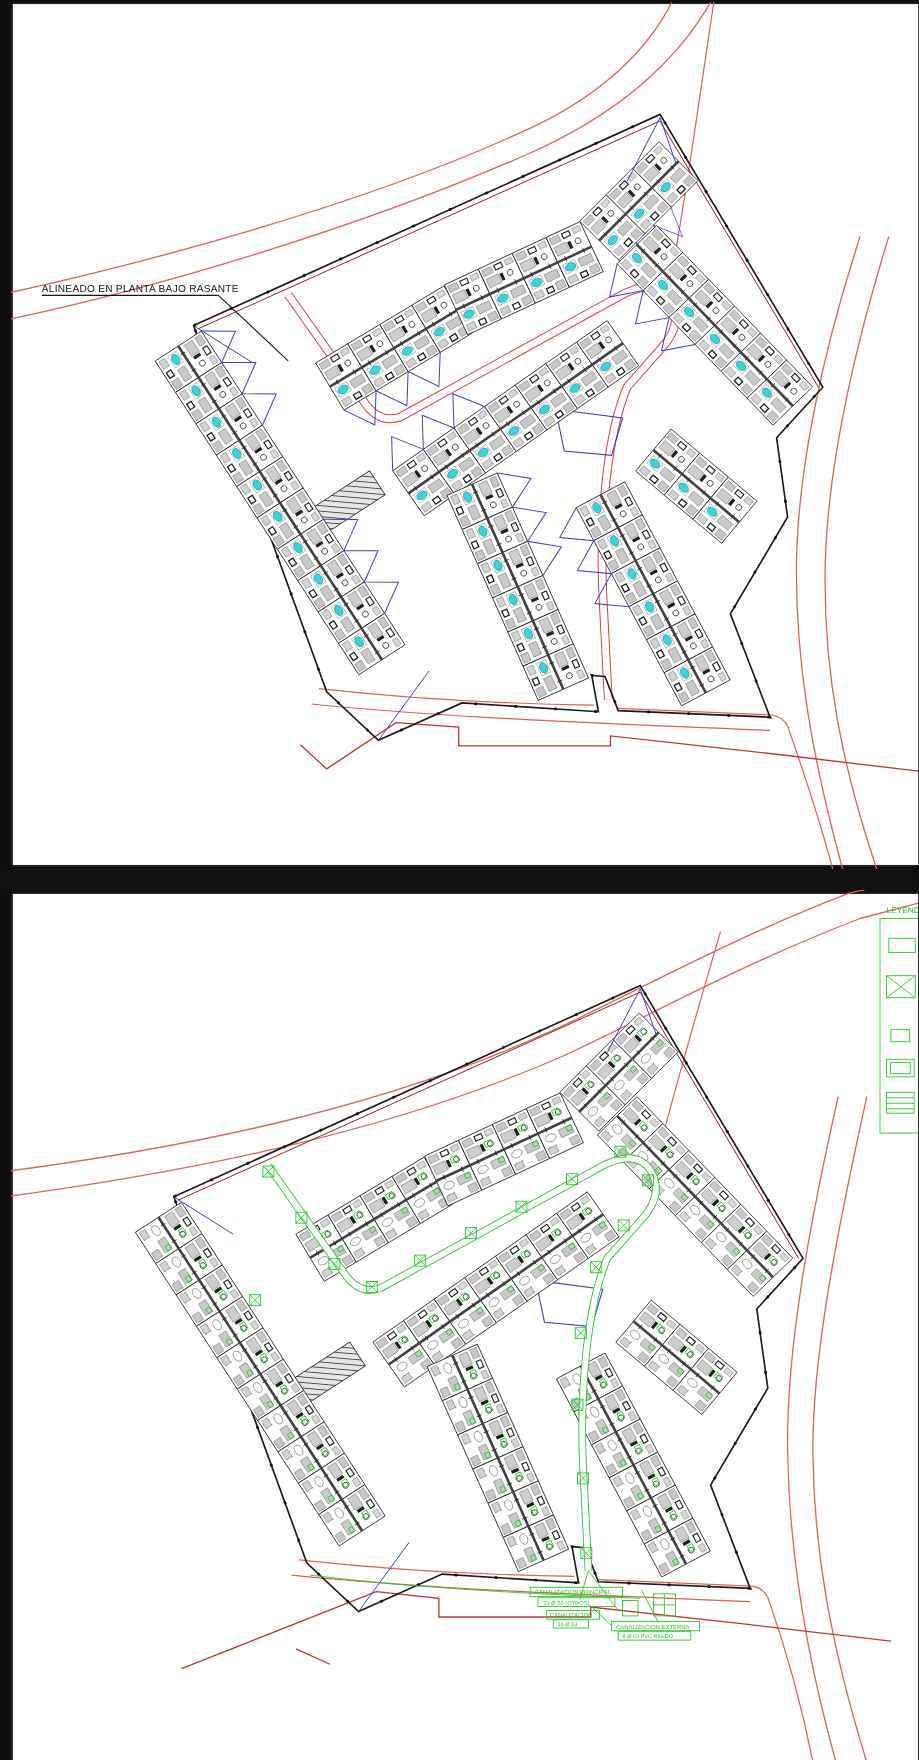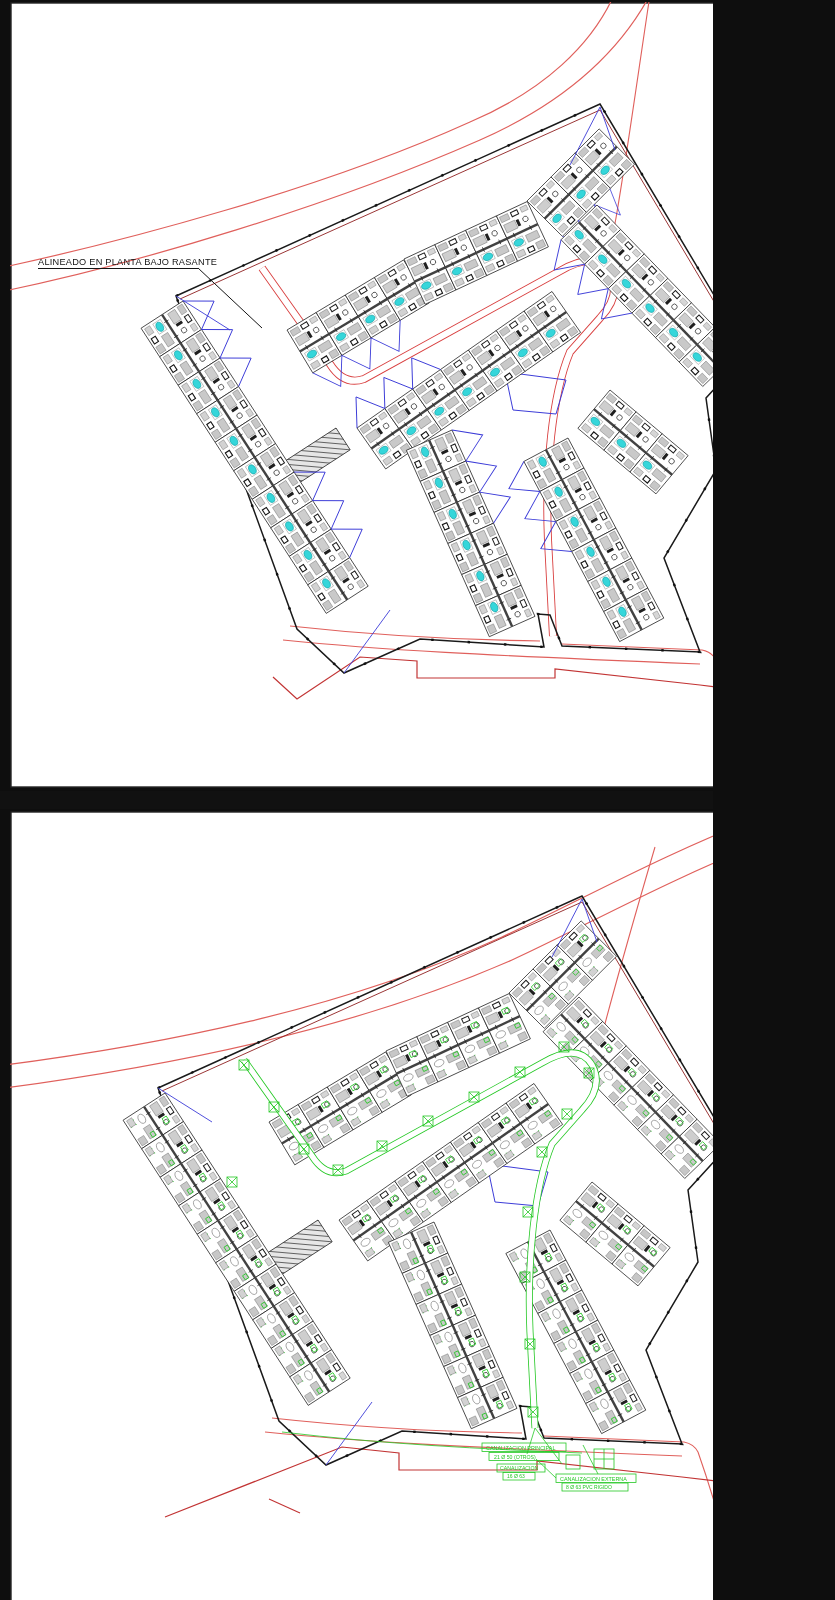--- a/index.html
+++ b/index.html
@@ -1,16 +1,16 @@
 <!DOCTYPE html>
 <html><head>
 <meta charset="utf-8">
 <style>
   html,body{margin:0;padding:0;background:#0e0e0e;}
-  .stage{position:relative;width:713px;height:1600px;background:#0e0e0e;overflow:hidden;
+  .stage{position:relative;width:835px;height:1600px;background:#0e0e0e;overflow:hidden;
          font-family:"Liberation Sans",sans-serif;}
   svg{position:absolute;left:0;display:block;}
   .blue{stroke:#3c3cd8;fill:none;stroke-width:0.9;}
   .g{stroke:#25c825;fill:none;stroke-width:0.8;}
   .gtxt{fill:#25c825;font-family:"Liberation Sans",sans-serif;}
   .anno{fill:#141414;font-size:9.2px;letter-spacing:.25px;font-family:"Liberation Sans",sans-serif;}
   .dots{fill:none;stroke:#111;stroke-width:2.4;stroke-dasharray:2.4 34;}
 </style>
 </head>
 <body>

